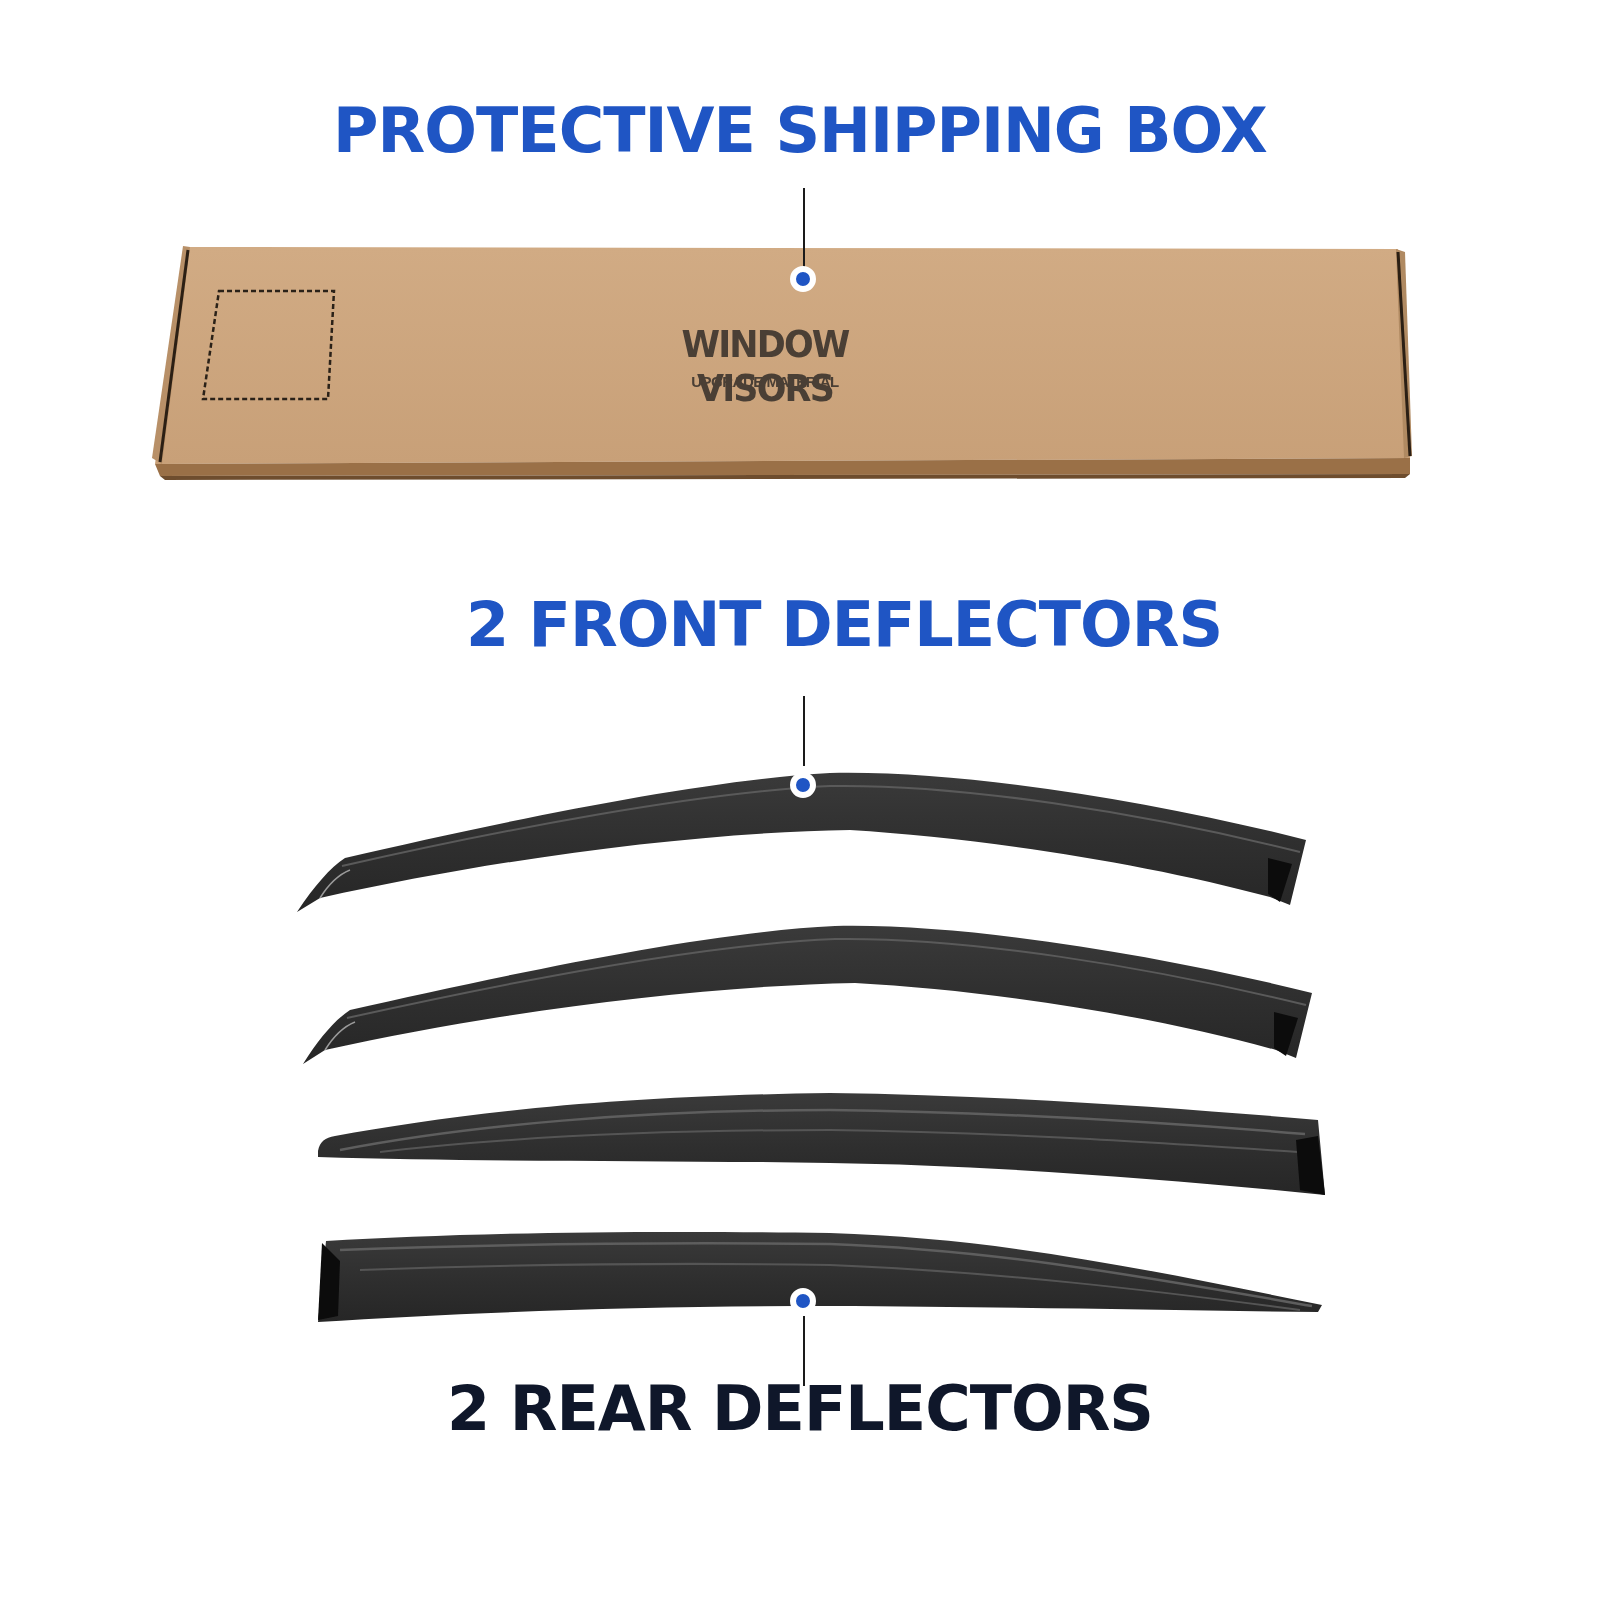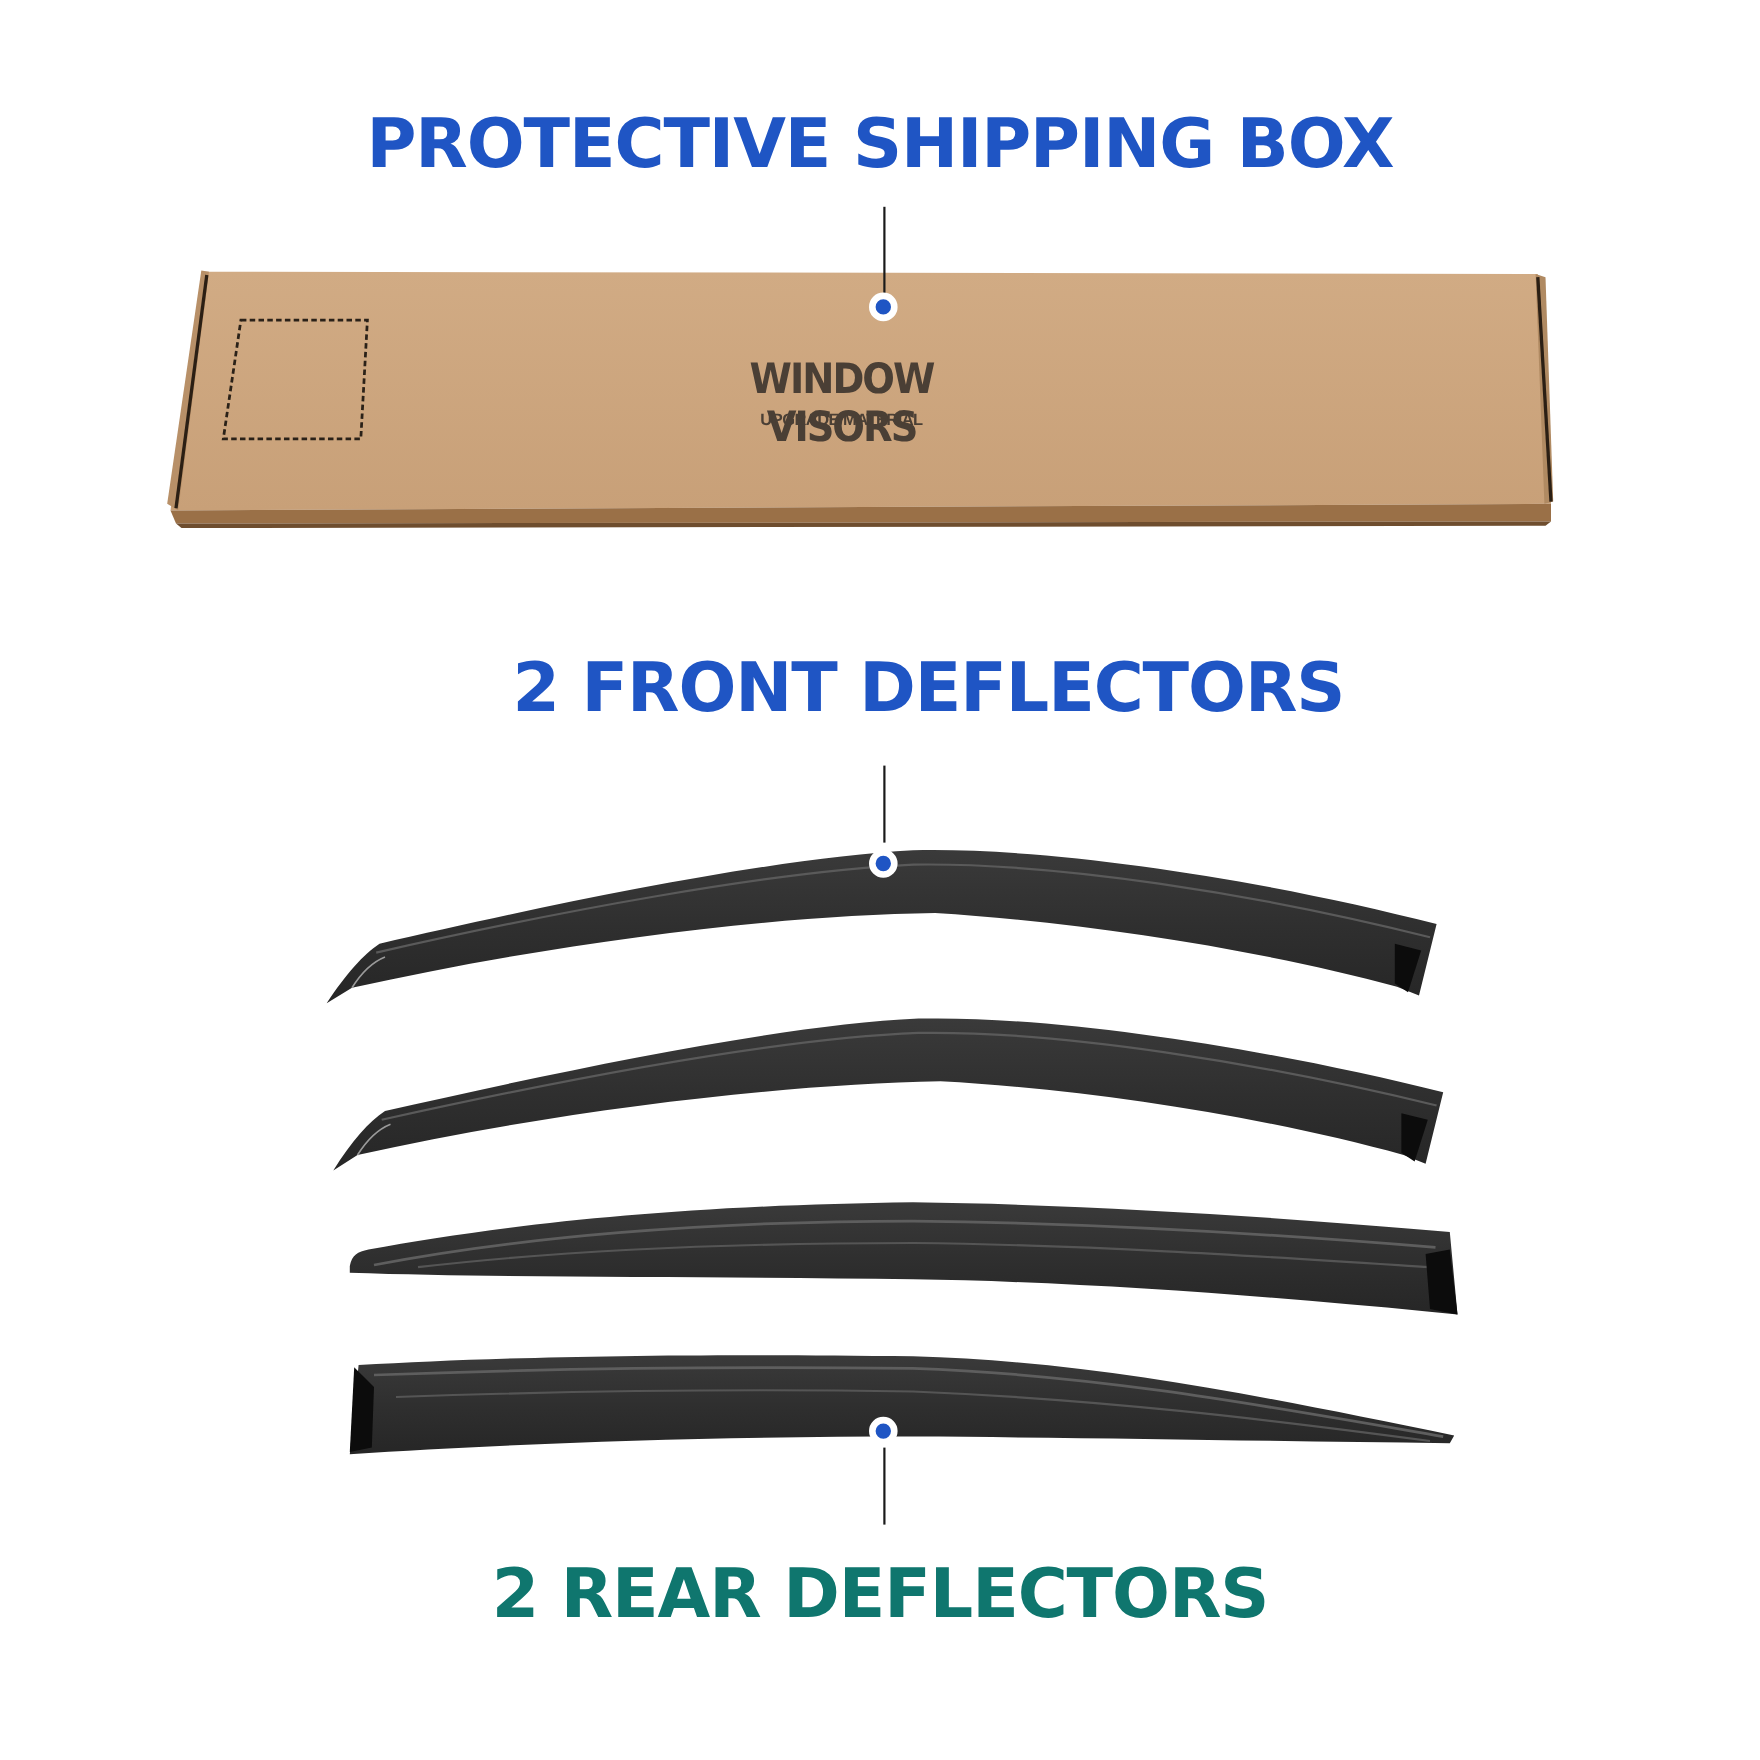--- a/index.html
+++ b/index.html
@@ -17,21 +17,21 @@
     position: absolute; width: 14px; height: 14px; border-radius: 50%;
     border: 6px solid #ffffff; box-sizing: content-box;
   }
   svg.layer { position: absolute; left: 0; top: 0; }
 </style>
 </head>
 <body>
 
 <div class="heading h-box" style="color: rgb(31, 85, 196);">PROTECTIVE SHIPPING BOX</div>
 <div class="heading h-front" style="color: rgb(31, 85, 196);">2 FRONT DEFLECTORS</div>
-<div class="heading h-rear" style="color: #0f766e; margin-top: 40px;">2 REAR DEFLECTORS</div>
+<div class="heading h-rear" style="color: #0f172a;">2 REAR DEFLECTORS</div>
 
 <svg class="layer" width="1600" height="1600" viewBox="0 0 1600 1600">
   <defs>
     <linearGradient id="boxTop" x1="0" y1="0" x2="0" y2="1">
       <stop offset="0" stop-color="#d1ab84"></stop>
       <stop offset="1" stop-color="#c8a078"></stop>
     </linearGradient>
     <linearGradient id="defl" x1="0" y1="0" x2="0" y2="1">
       <stop offset="0" stop-color="#3a3a3a"></stop>
       <stop offset="0.5" stop-color="#2f2f2f"></stop>

